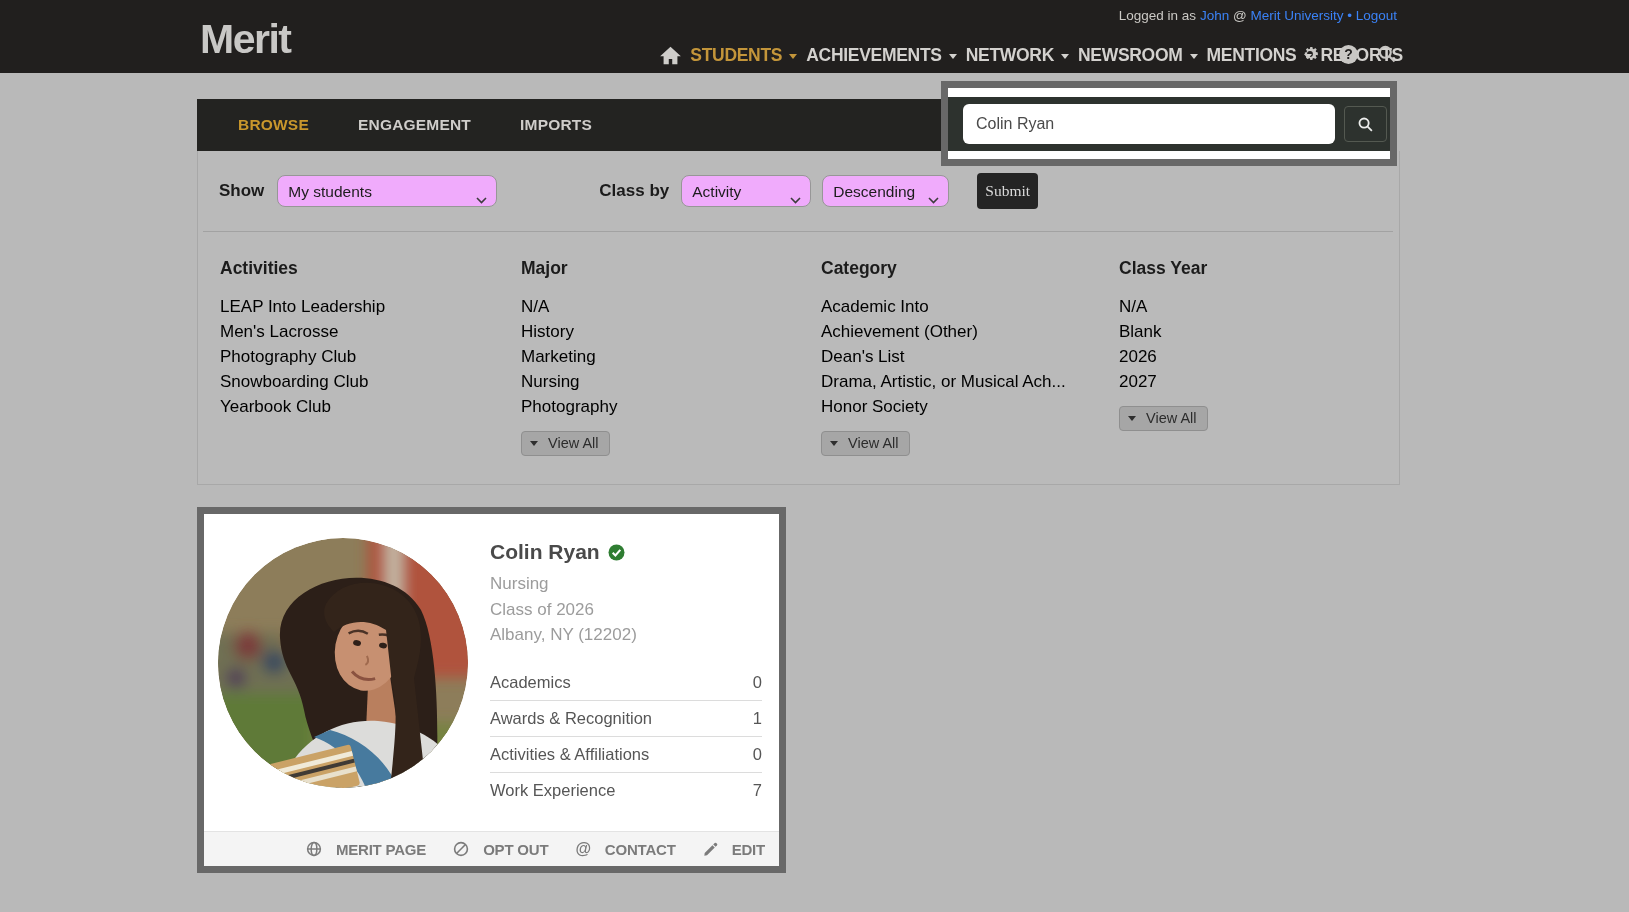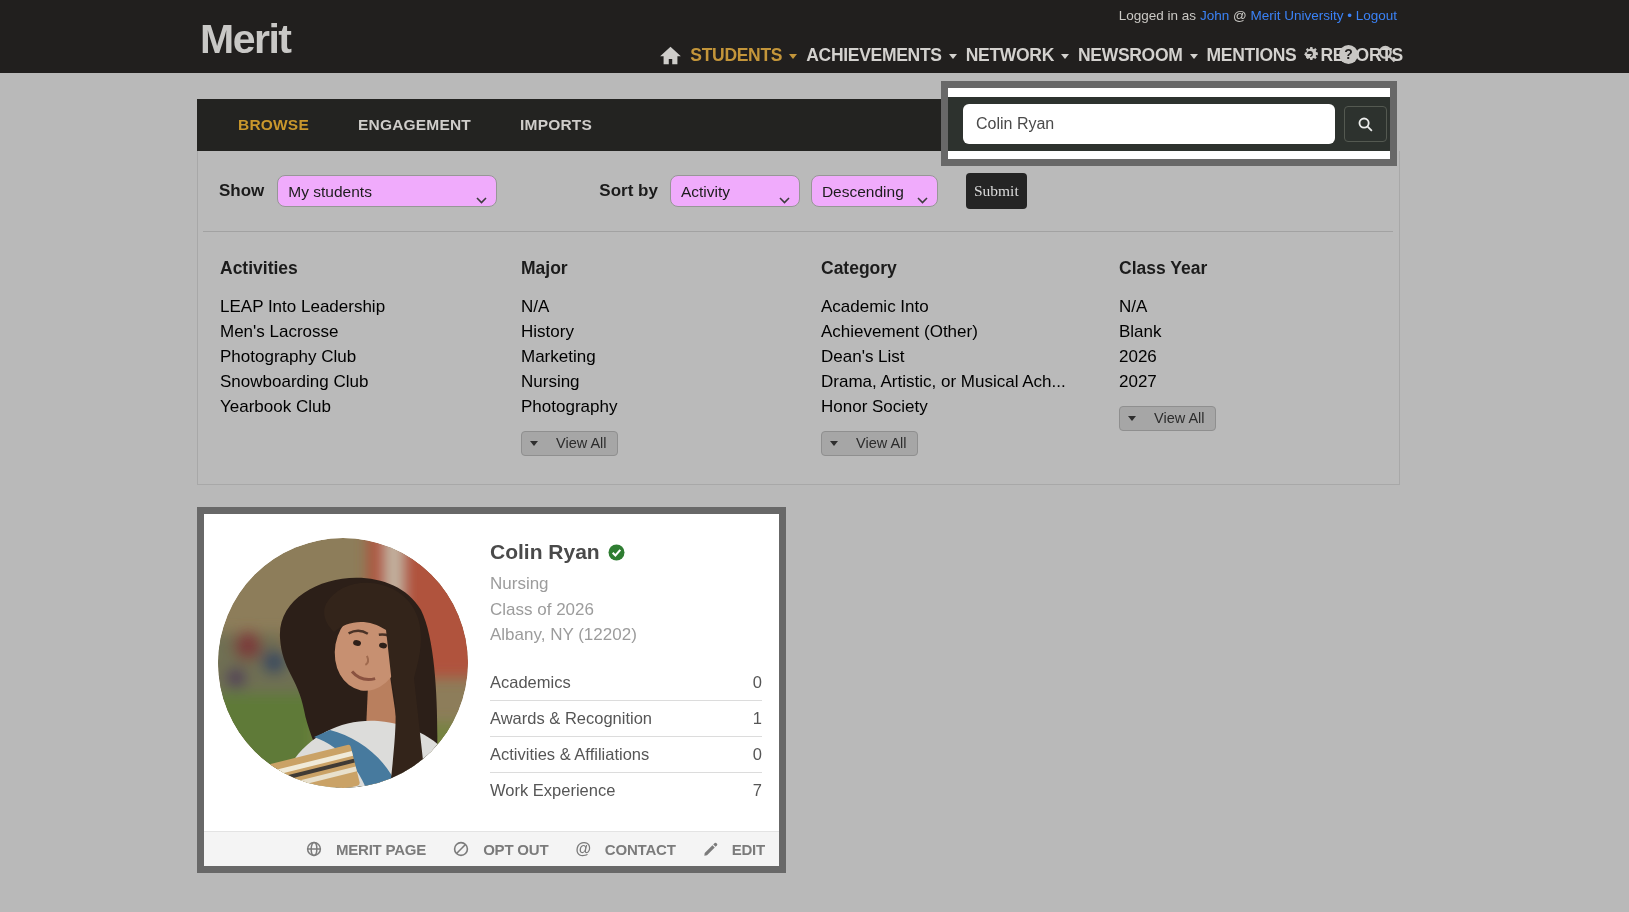--- a/index.html
+++ b/index.html
@@ -33,21 +33,21 @@
   .sort-label { margin-left:102px; margin-right:12px; }
   .sel-wrap { position:relative; height:32px; background:#f0abfc; border:1px solid #979797; border-radius:8px; }
   .sel-wrap select { appearance:none; -webkit-appearance:none; width:100%; height:100%; background:transparent; border:none; font-family:"Liberation Sans",sans-serif; font-size:15.5px; color:#1c1c1c; padding:0 28px 0 10px; cursor:pointer; }
   .sel-chevron { position:absolute; right:9px; top:14px; pointer-events:none; }
   .w-show { width:220px; } .w-sort { width:130px; } .w-order { width:127px; margin-left:11px; }
   .submit-btn { margin-left:28px; background:#242424; color:#dadada; border:none; border-radius:4px; font-family:Liberation Serif, serif; font-size:15.5px; padding:9px 8px; cursor:pointer; }
   .divider { margin:22px 6px 0 5px; border-top:1px solid #a2a2a2; }
   .facets { display:grid; grid-template-columns:301px 300px 298px 1fr; margin:26px 0 0 22px; }
   .facet-title { font-size:17.5px; font-weight:bold; color:#1c1c1c; margin-bottom:15px; }
   .facet-link { font-size:17px; color:#000000; line-height:25px; cursor:pointer; width:fit-content; }
-  .view-all { margin-top:12px; display:inline-flex; align-items:center; gap:18px; background:#a6a6a6; border:1px solid #8f8f8f; border-radius:4px; padding:3px 10px 4px 8px; font-size:14.5px; color:#2c2c2c; cursor:pointer; font-family:"Liberation Sans",sans-serif; }
+  .view-all { margin-top:12px; display:inline-flex; align-items:center; gap:10px; background:#a6a6a6; border:1px solid #8f8f8f; border-radius:4px; padding:3px 10px 4px 8px; font-size:14.5px; color:#2c2c2c; cursor:pointer; font-family:"Liberation Sans",sans-serif; }
   .va-caret { width:0; height:0; border-left:4.5px solid transparent; border-right:4.5px solid transparent; border-top:5px solid #2e2e2e; }
   
   .search-hl { position:absolute; left:941px; top:81px; width:456px; height:85px; background:#ffffff; border:7px solid #686868; z-index:6; }
   .search-bar { position:absolute; left:0; top:9px; width:442px; height:54px; background:#2d322e; display:flex; align-items:center; padding-left:15px; }
   .search-input { width:372px; height:40px; border:none; border-radius:6px; background:#ffffff; font-family:"Liberation Sans",sans-serif; font-size:16px; color:#4a4a4a; padding:0 13px; outline:none; }
   .search-btn { margin-left:9px; width:43px; height:36px; background:#2d322e; border:1px solid #545951; border-radius:4px; display:flex; align-items:center; justify-content:center; cursor:pointer; }
   
   .card-hl { position:absolute; left:197px; top:507px; width:589px; height:366px; background:#ffffff; border:7px solid #686868; z-index:6; }
   .avatar { position:absolute; left:14px; top:24px; width:250px; height:250px; border-radius:50%; overflow:hidden; }
   .info { position:absolute; left:286px; top:26px; width:272px; }
@@ -147,21 +147,21 @@
 
 <div class="panel">
   <div class="filter-row">
     <span class="f-label show-label">Show</span>
     <span class="sel-wrap w-show">
       <select><option>My students</option></select>
       <span class="sel-chevron"><svg width="11" height="7" viewBox="0 0 11 7" fill="none" stroke="#3c3c3c" stroke-width="1.6">
             <polyline points="1,1 5.5,5.5 10,1"></polyline>
           </svg></span>
     </span>
-    <span class="f-label sort-label">Sort by</span>
+    <span class="f-label sort-label">Class by</span>
     <span class="sel-wrap w-sort">
       <select><option>Activity</option></select>
       <span class="sel-chevron"><svg width="11" height="7" viewBox="0 0 11 7" fill="none" stroke="#3c3c3c" stroke-width="1.6">
             <polyline points="1,1 5.5,5.5 10,1"></polyline>
           </svg></span>
     </span>
     <span class="sel-wrap w-order">
       <select><option>Descending</option></select>
       <span class="sel-chevron"><svg width="11" height="7" viewBox="0 0 11 7" fill="none" stroke="#3c3c3c" stroke-width="1.6">
             <polyline points="1,1 5.5,5.5 10,1"></polyline>

